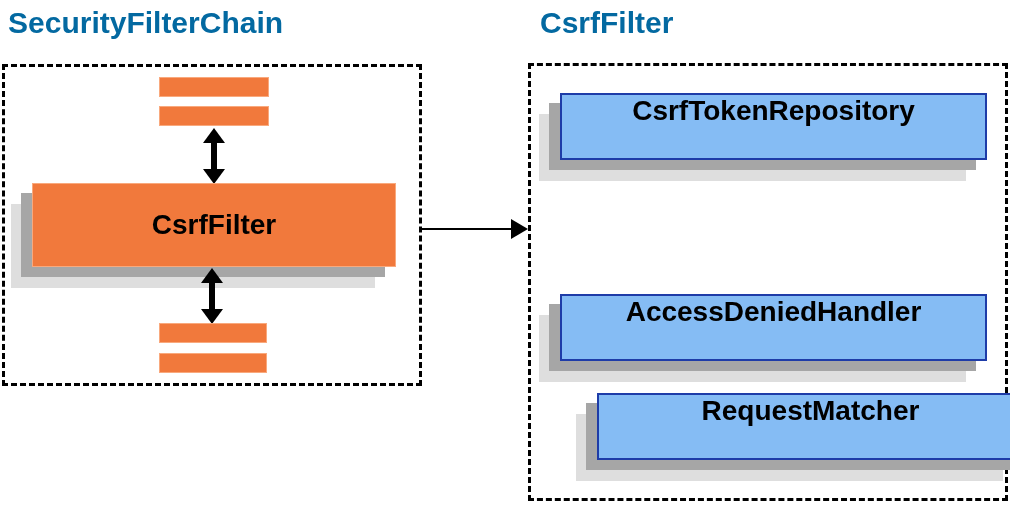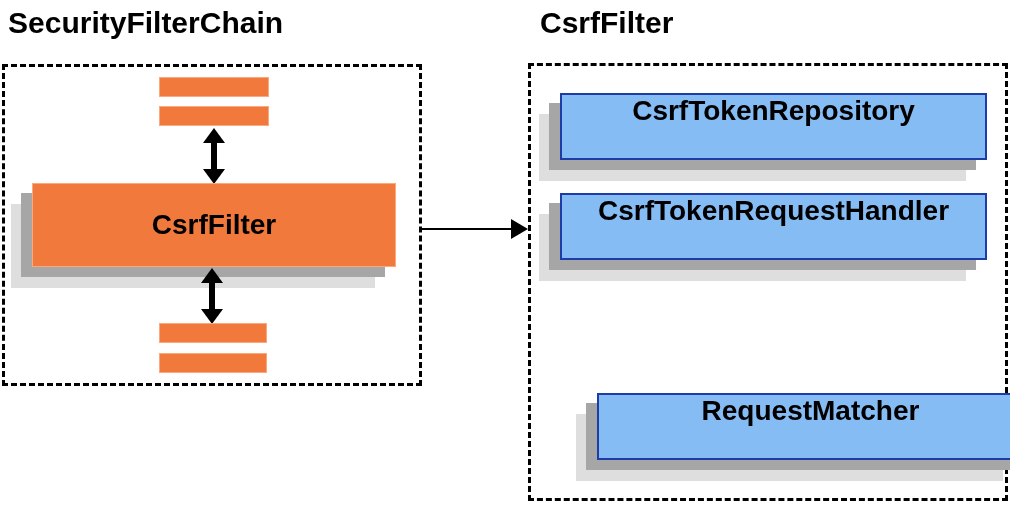--- a/index.html
+++ b/index.html
@@ -8,21 +8,21 @@
     width: 1010px;
     height: 505px;
     background: #ffffff;
     font-family: "Liberation Sans", sans-serif;
     overflow: hidden;
   }
   .title {
     position: absolute;
     font-size: 30px;
     font-weight: bold;
-    color: #000000;
+    color: #0369a1;
     white-space: nowrap;
   }
   .title-left  { left: 8px;   top: 6px; }
   .title-right { left: 540px; top: 6px; }
 
   .dashed-box {
     position: absolute;
     border: 3px dashed #000000;
     box-sizing: border-box;
     background: transparent;
@@ -172,23 +172,23 @@
     <div class="hshaft"></div>
     <div class="tri-right"></div>
   </div>
 
   <div class="dashed-box right-box">
 
     <div class="component comp1">
       <span class="label">CsrfTokenRepository</span>
     </div>
 
-    <div class="component comp2">
-      <span class="label">CsrfTokenRequestHandler</span>
+
+    <div class="component comp3">
+      <span class="label">AccessDeniedHandler</span>
     </div>
-
 
     <div class="component comp4">
       <span class="label">RequestMatcher</span>
     </div>
   </div>
 
 </div>
 
 </body></html>

